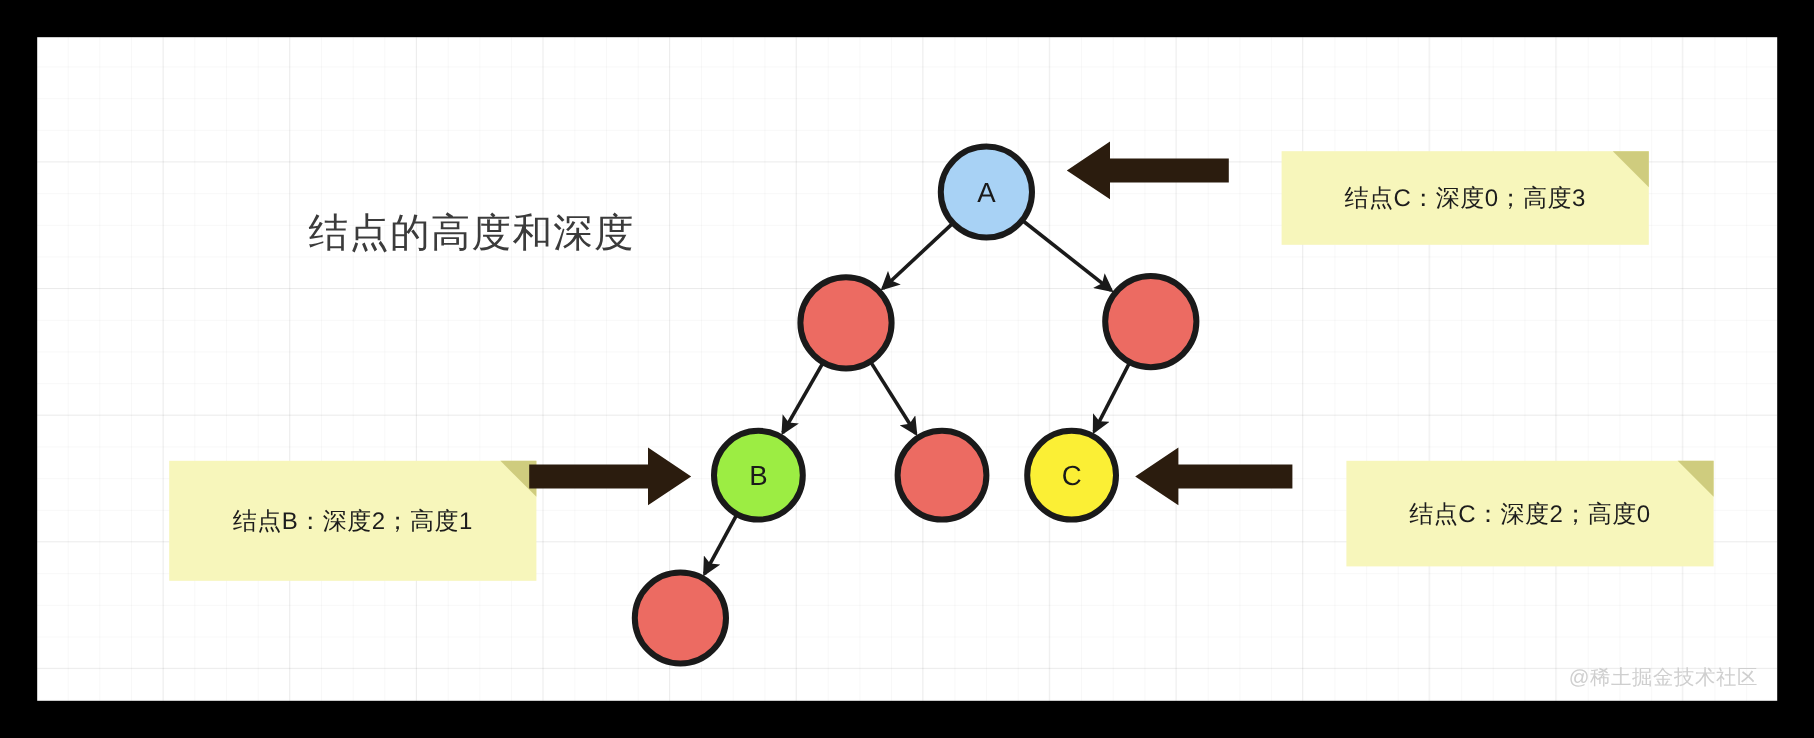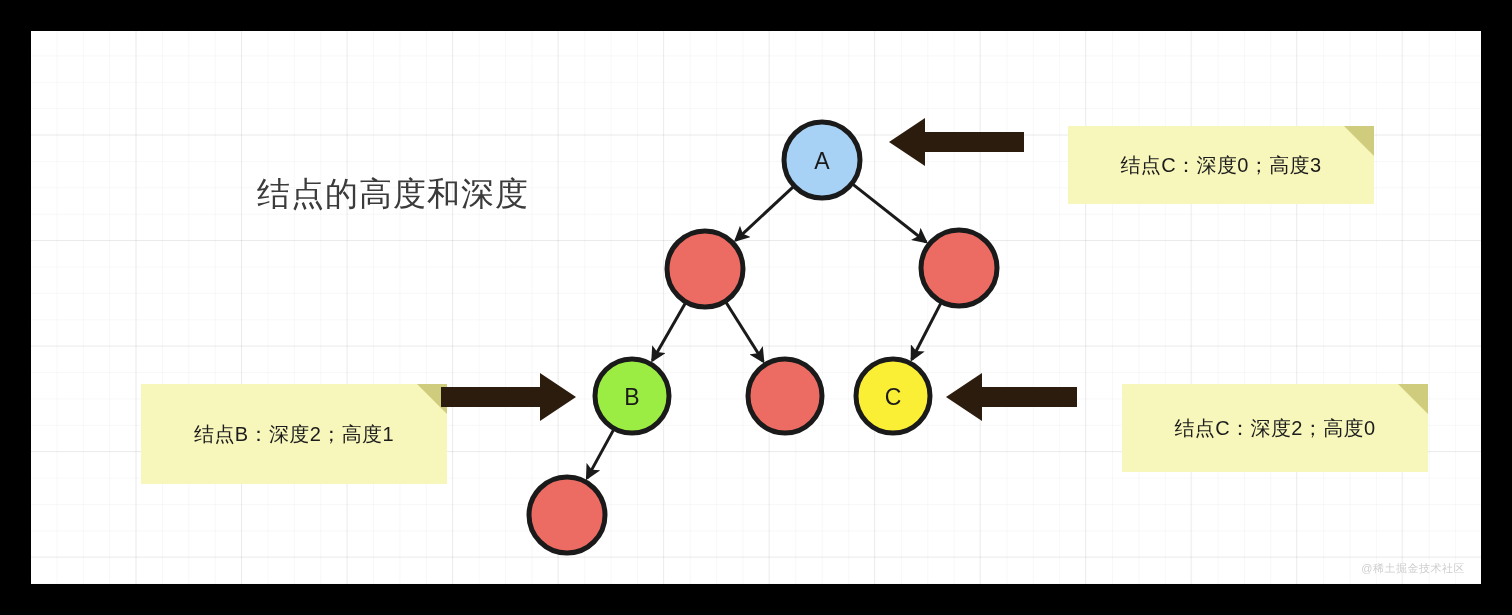--- a/index.html
+++ b/index.html
@@ -99,21 +99,21 @@
     color: #1a1a1a;
     transform: translate(-50%, -50%);
     pointer-events: none;
   }
 
   
   #watermark {
     position: absolute;
     right: 16px;
     bottom: 8px;
-    font-size: 11px;
+    font-size: 17px;
     color: #cfcfcf;
     letter-spacing: 0.5px;
     white-space: nowrap;
   }
 </style>
 </head>
 <body>
 
 <div id="screen">
 

